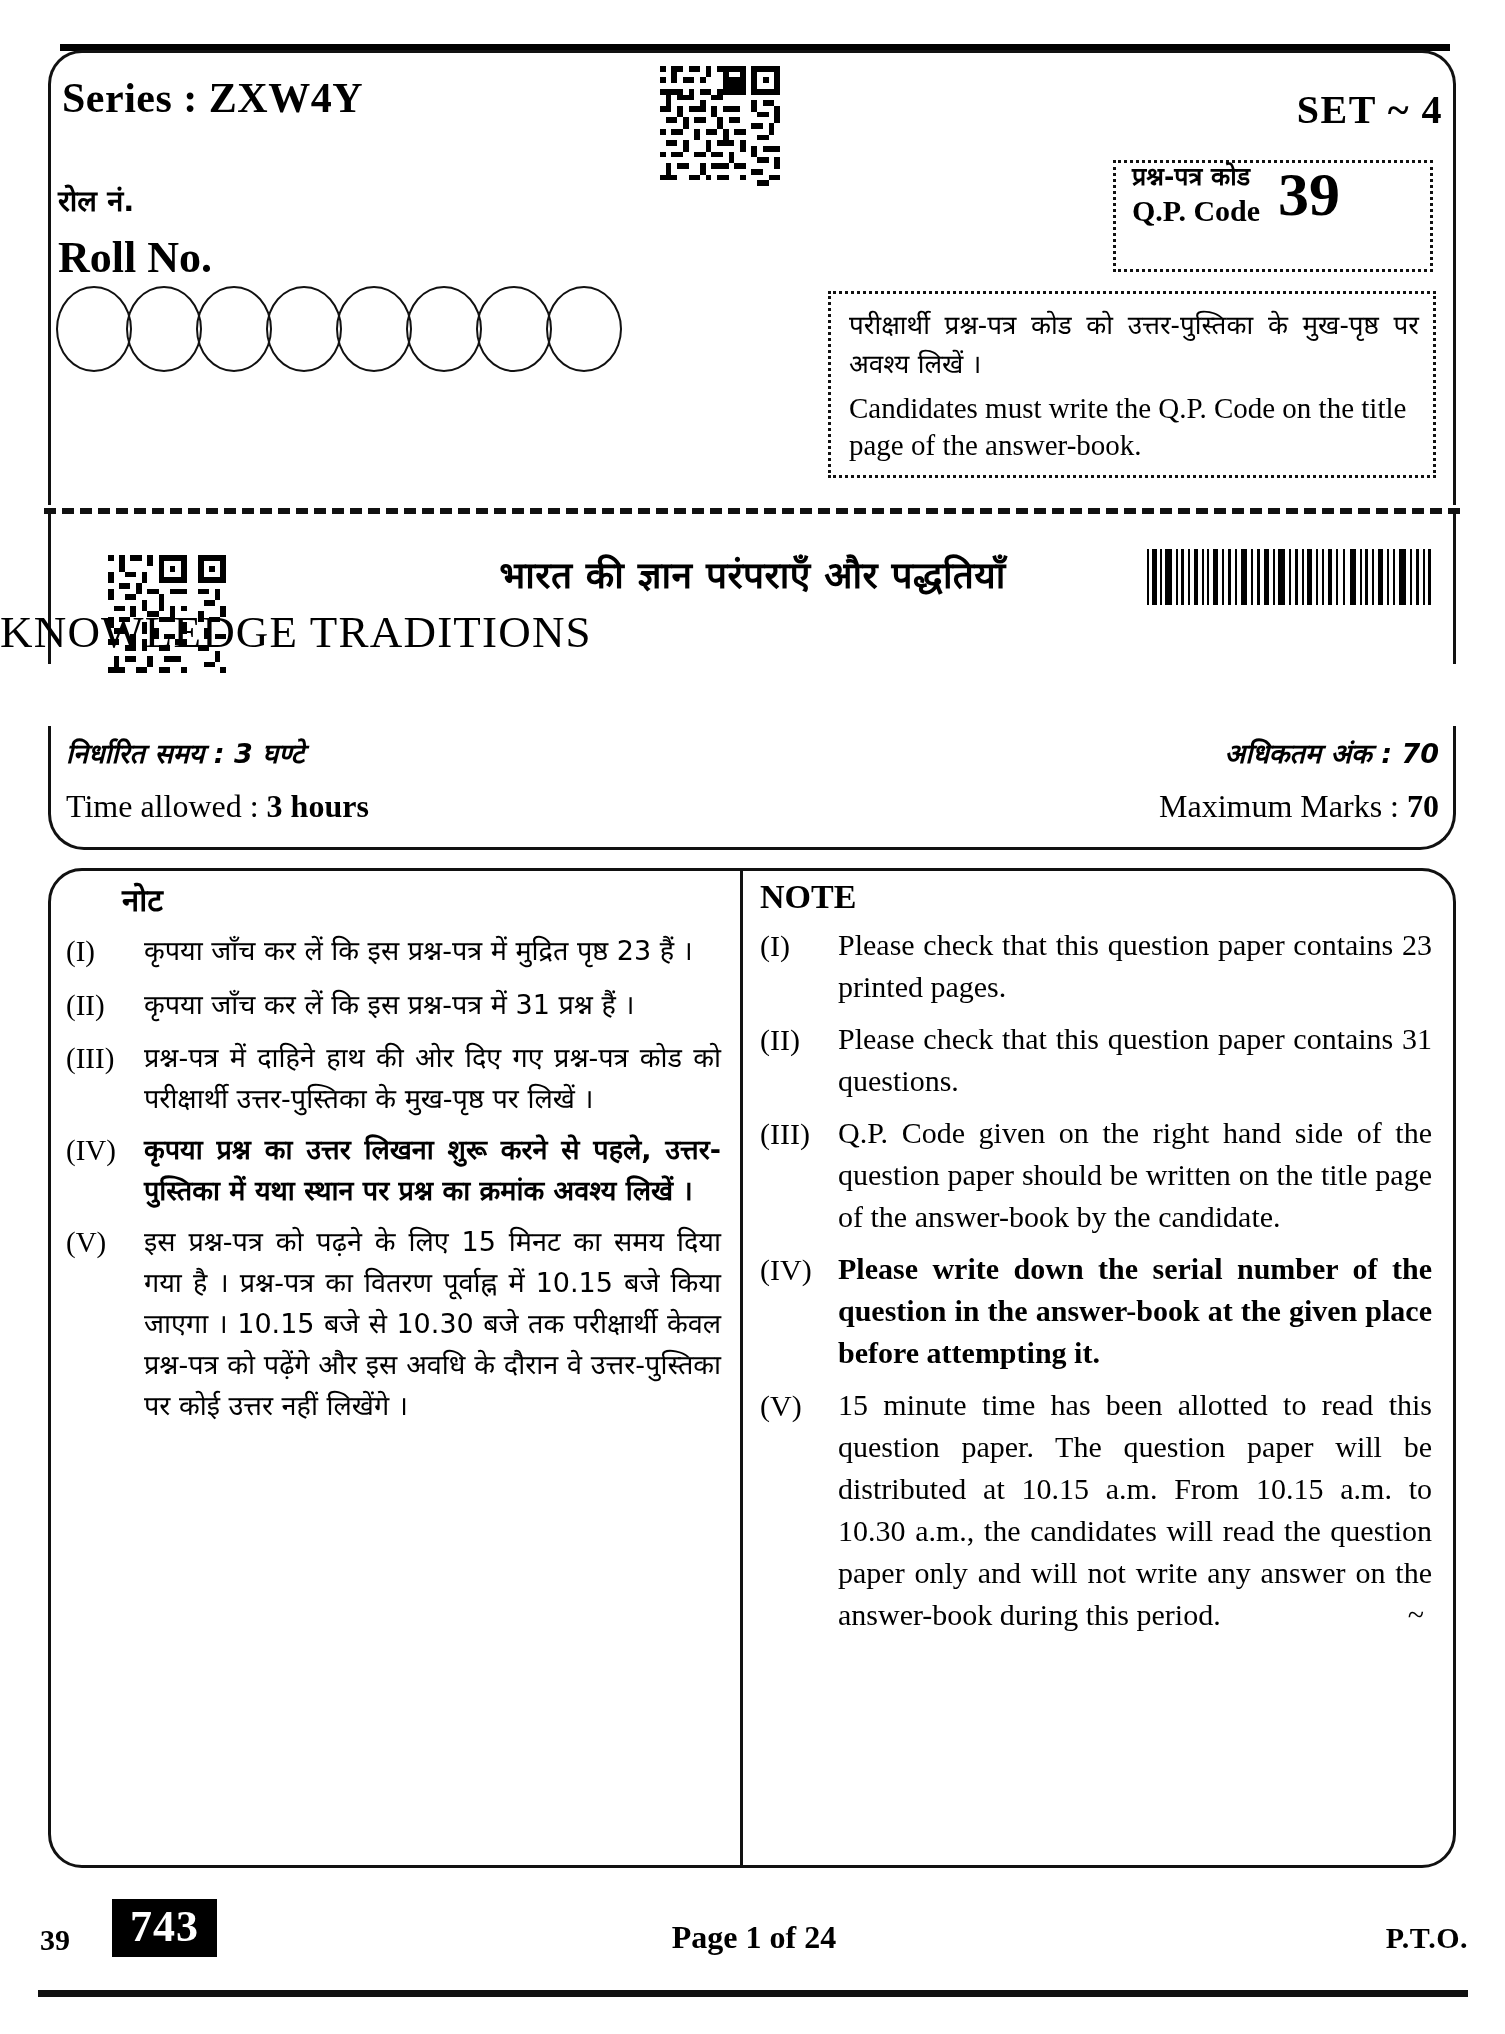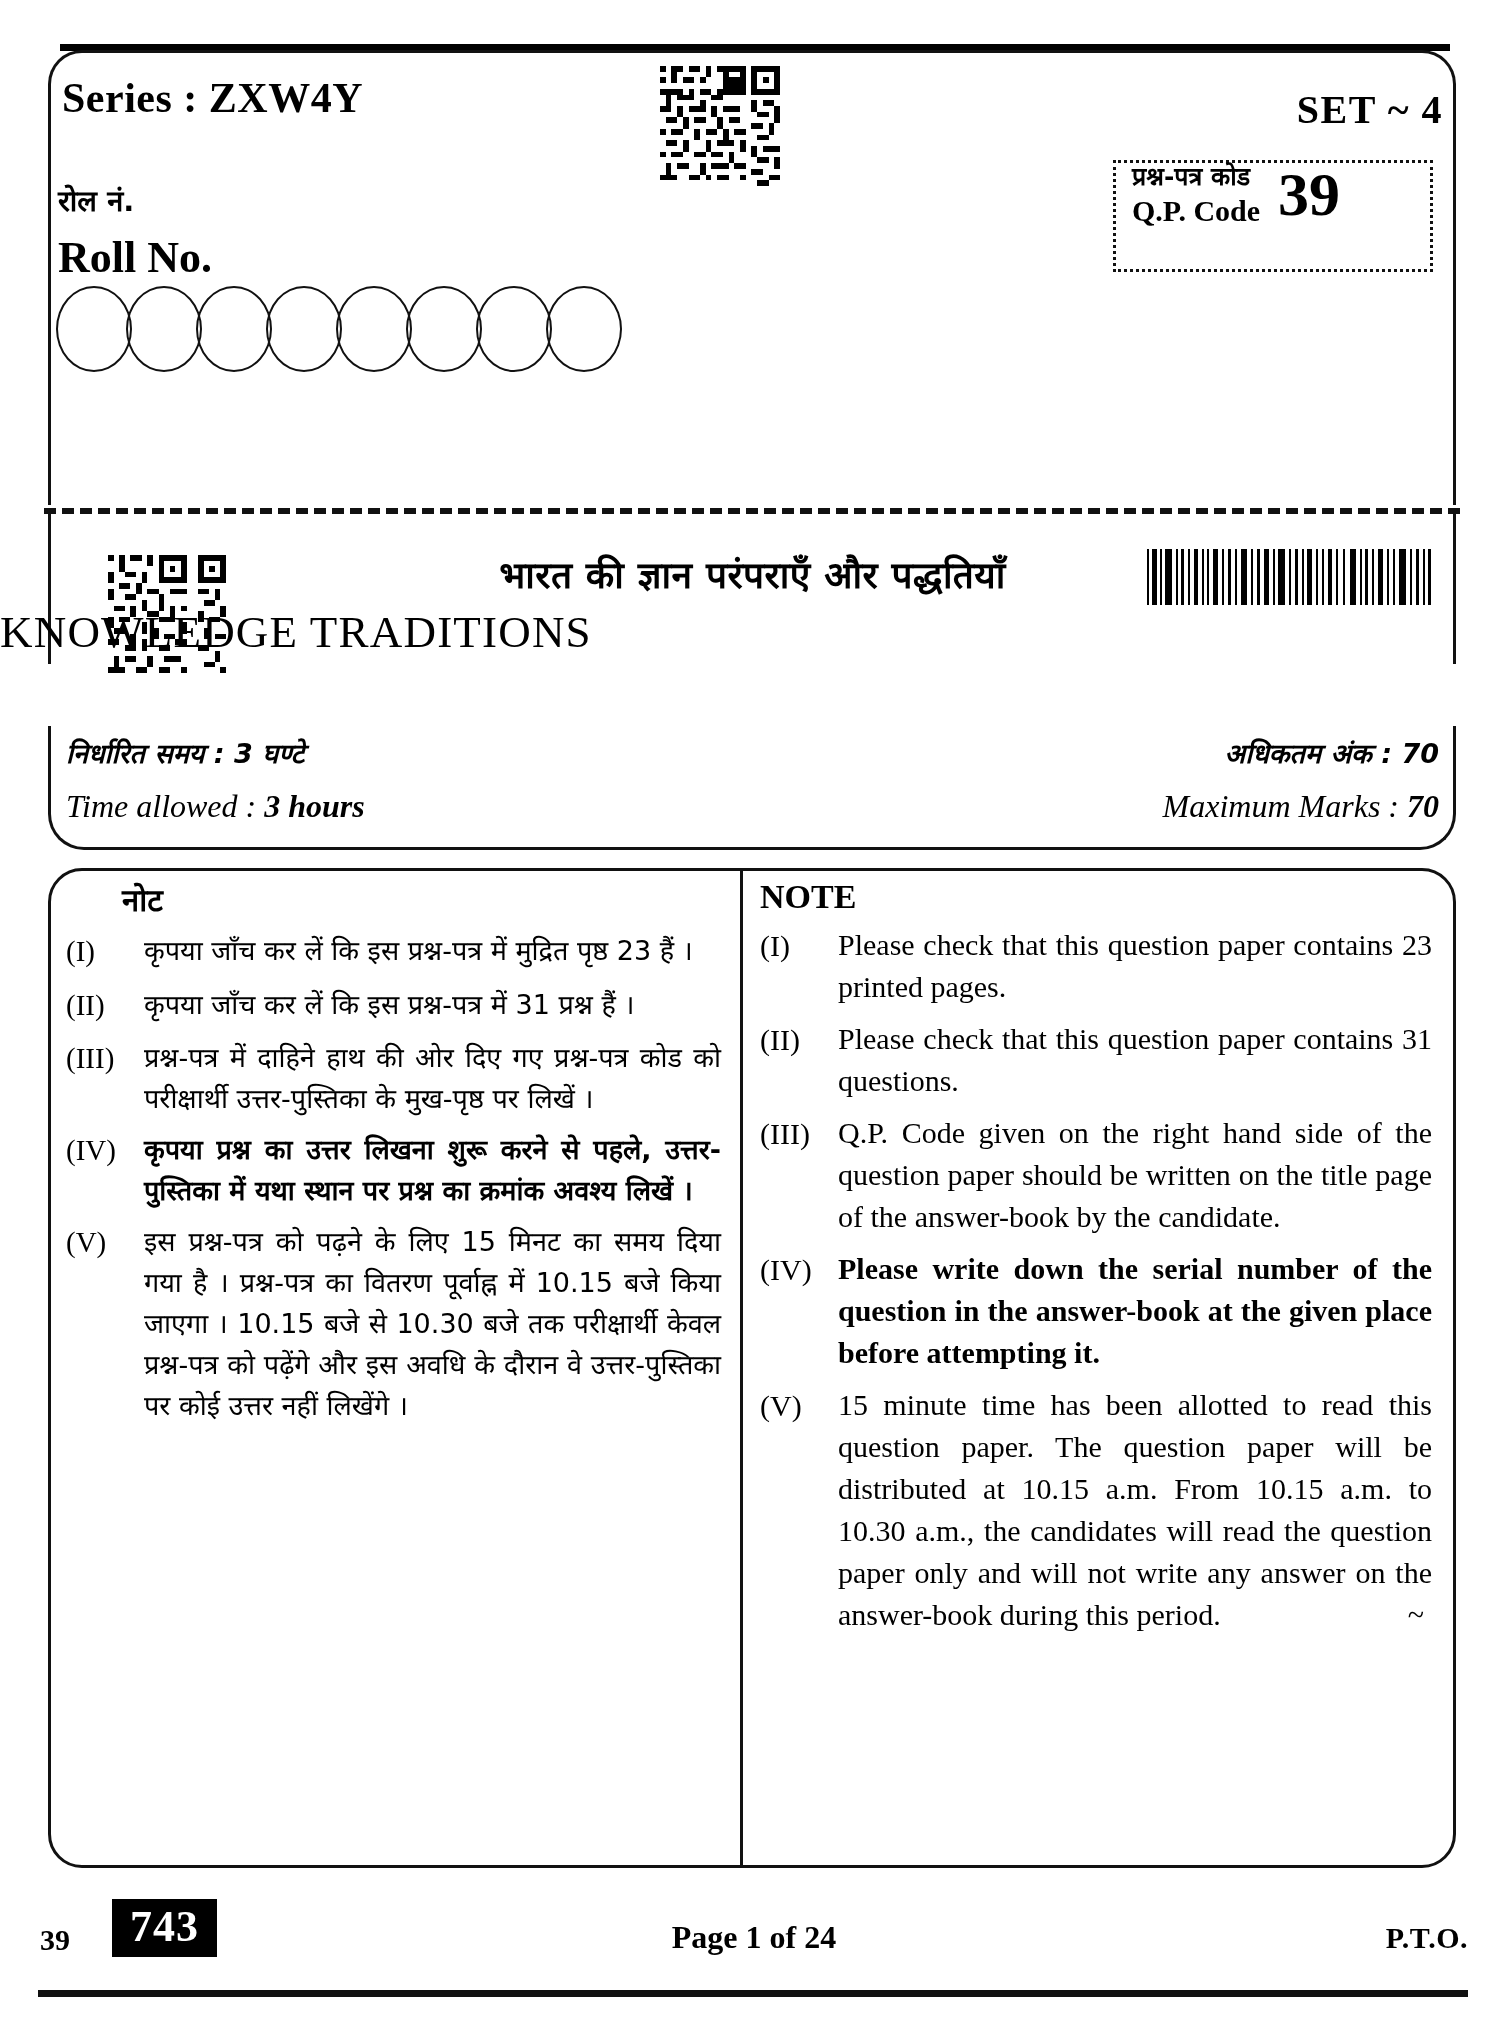--- a/index.html
+++ b/index.html
@@ -219,21 +219,20 @@
   .meta-row-1 { top: 734px; }
   .meta-row-2 { top: 788px; }
   .meta-hi {
     font-family: "DejaVu Sans", sans-serif;
     font-style: italic;
     font-size: 27px;
     font-weight: bold;
     white-space: nowrap;
   }
   .meta-en {
-    font-style: italic;
     font-size: 32px;
     white-space: nowrap;
   }
   .meta-en b { font-weight: bold; }
 
   
   .note-box {
     position: absolute;
     left: 48px; top: 868px;
     width: 1408px; height: 1000px;
@@ -449,20 +448,24 @@
   <div class="set-label">SET ~ 4</div>
 
   <div class="qp-box">
     <div class="qp-left">
       <span class="qp-hi">प्रश्न-पत्र कोड</span>
       <span class="qp-en">Q.P. Code</span>
     </div>
     <div class="qp-num">39</div>
   </div>
 
+  <div class="notice-box">
+    <p class="notice-hi">परीक्षार्थी प्रश्न-पत्र कोड को उत्तर-पुस्तिका के मुख-पृष्ठ पर अवश्य लिखें ।</p>
+    <p class="notice-en">Candidates must write the Q.P. Code on the title page of the answer-book.</p>
+  </div>
 
   <div class="dash-sep"></div>
 
   <div class="title-box"></div>
 
   <svg class="qr qr-title" viewBox="0 0 21 21" shape-rendering="crispEdges">
     <rect width="21" height="21" fill="#fff"></rect>
     <g fill="#000">
       <rect x="0" y="0" width="1" height="1"></rect>
         <rect x="2" y="0" width="1" height="3"></rect>

